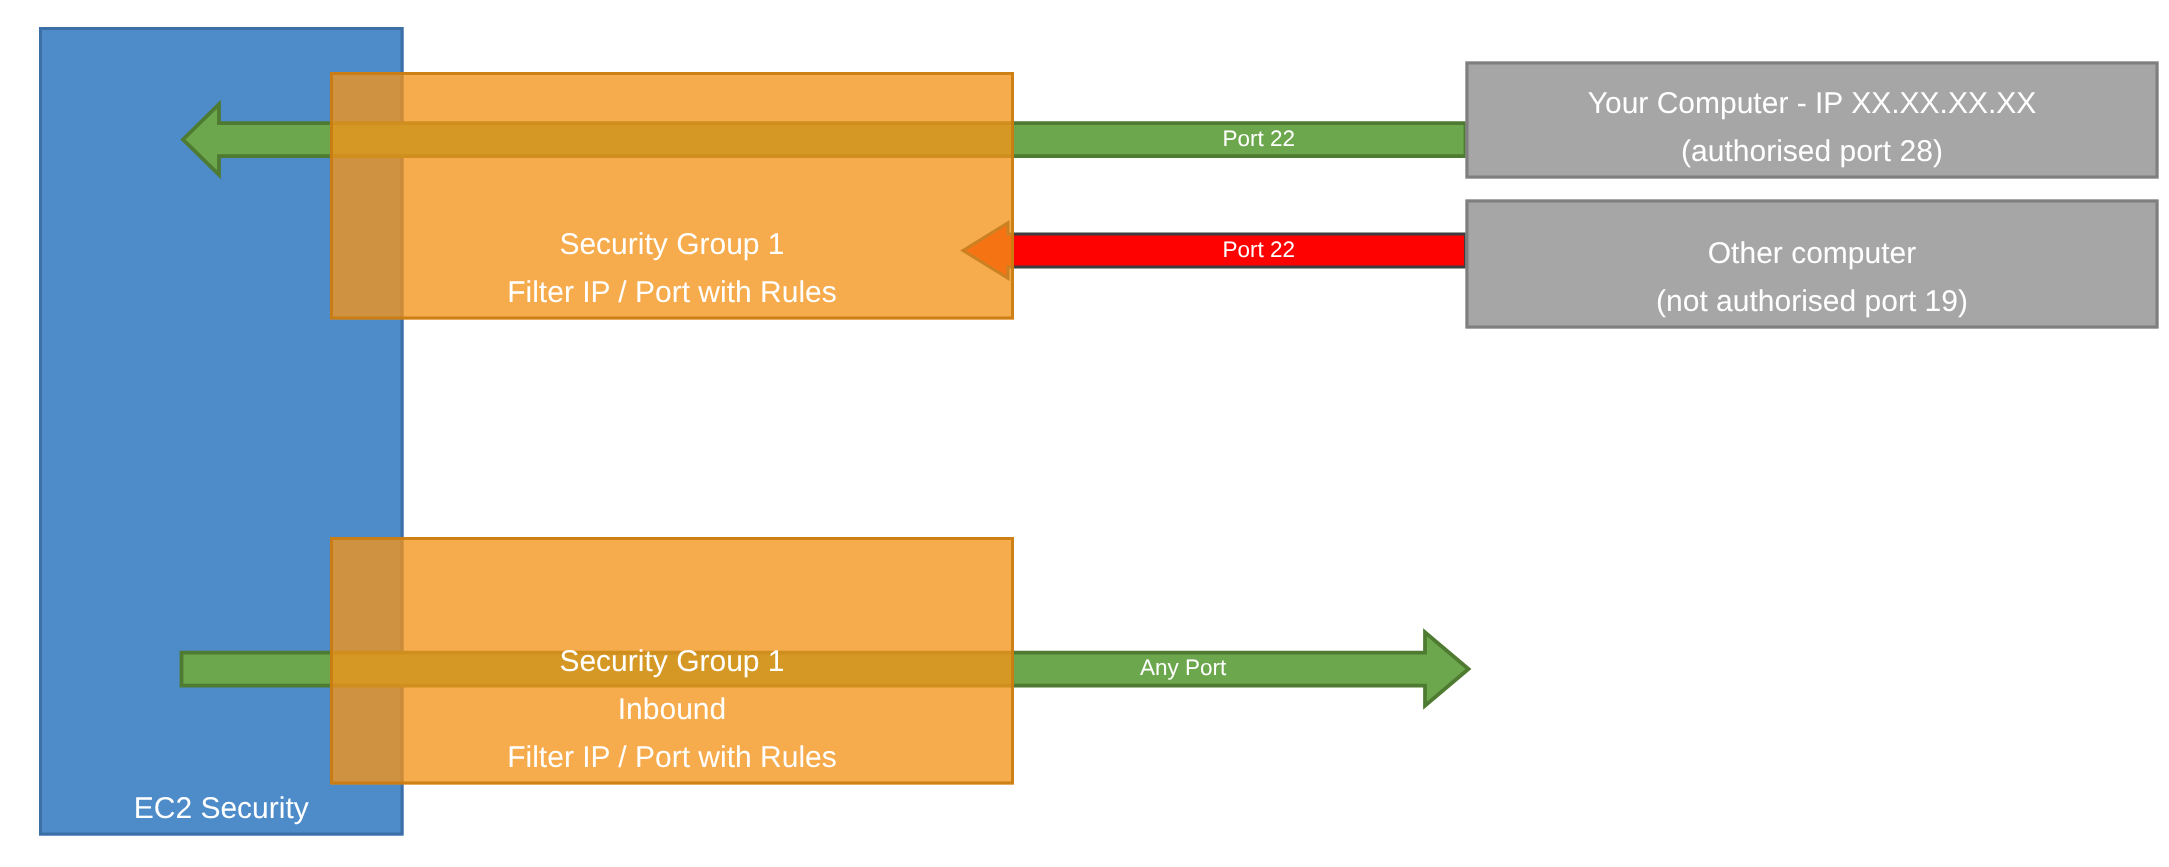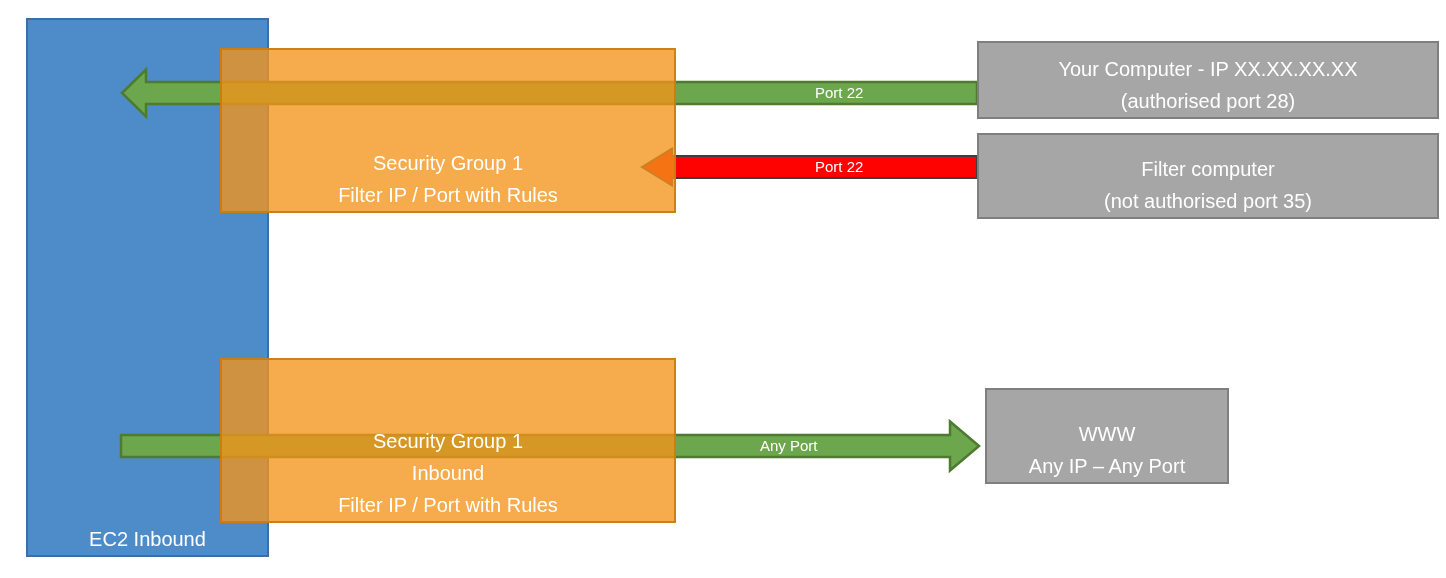--- a/index.html
+++ b/index.html
@@ -66,21 +66,21 @@
   .lbl-in-allowed { left: 815px; top: 77px;  width: 150px; }
   .lbl-in-blocked { left: 815px; top: 151px; width: 150px; }
   .lbl-out        { left: 760px; top: 430px; width: 160px; }
 </style>
 </head>
 <body>
 
 <div class="canvas">
 
   <div class="box ec2">
-    <div class="line">EC2 Inbound</div>
+    <div class="line">EC2 Security</div>
   </div>
 
   <svg class="arrows" viewBox="0 0 1446 578" xmlns="http://www.w3.org/2000/svg">
     <polygon stroke-width="2.5" points="122,93 146,69.5 146,82 977,82 977,104 146,104 146,116.5" fill="#6CA74D" stroke="#4E7A31"></polygon>
     <polygon stroke-width="2" points="642,167 672,148.5 672,156 977,156 977,178 672,178 672,185.5" fill="#FE0202" stroke="#3E3E40"></polygon>
     <polygon stroke-width="2.5" points="979,446 950,421.5 950,435 121,435 121,457 950,457 950,470.5" fill="#6CA74D" stroke="#4E7A31"></polygon>
   </svg>
 
   <div class="box sg sg-in">
     <div class="line">Security Group 1</div>
@@ -92,26 +92,22 @@
     <div class="line">Inbound</div>
     <div class="line">Filter IP / Port with Rules</div>
   </div>
 
   <div class="box endpoint ep-your">
     <div class="line">Your Computer - IP XX.XX.XX.XX</div>
     <div class="line">(authorised port 28)</div>
   </div>
 
   <div class="box endpoint ep-other">
-    <div class="line">Filter computer</div>
-    <div class="line">(not authorised port 35)</div>
+    <div class="line">Other computer</div>
+    <div class="line">(not authorised port 19)</div>
   </div>
 
-  <div class="box endpoint ep-www">
-    <div class="line">WWW</div>
-    <div class="line">Any IP – Any Port</div>
-  </div>
 
   <div class="arrowlabel lbl-in-allowed">Port 22</div>
   <div class="arrowlabel lbl-in-blocked">Port 22</div>
   <div class="arrowlabel lbl-out">Any Port</div>
 
 </div>
 
 </body></html>

